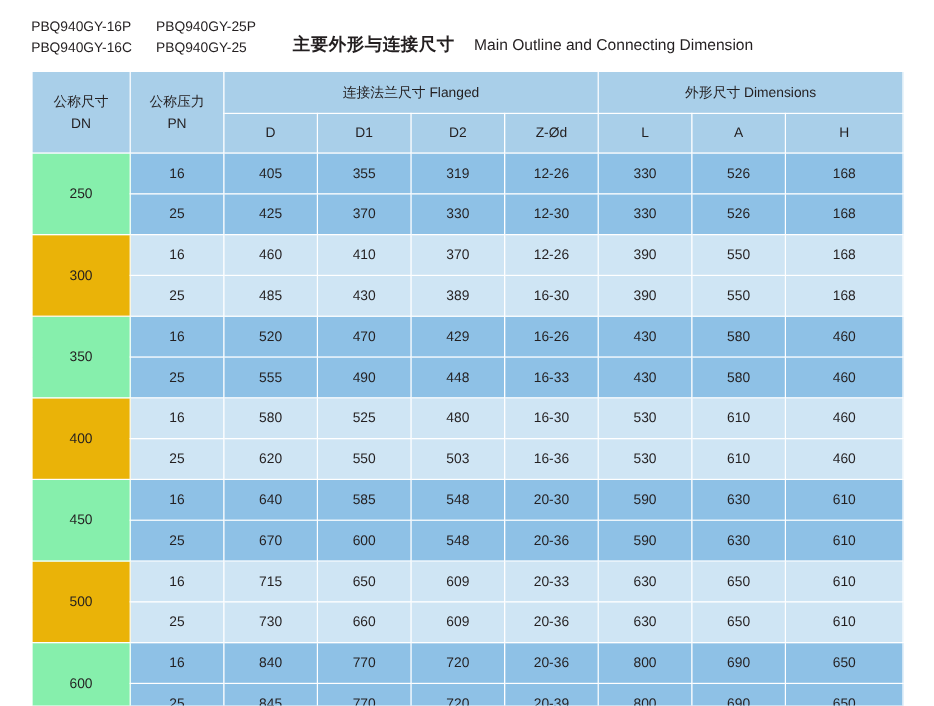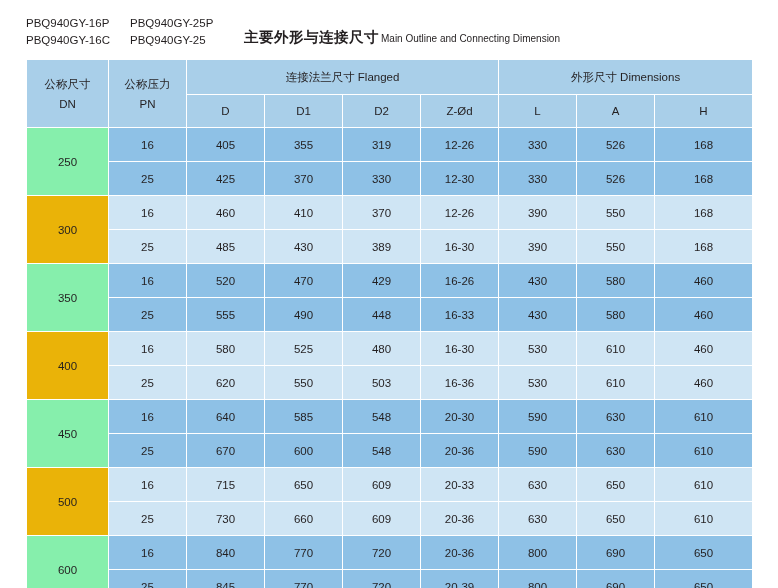--- a/index.html
+++ b/index.html
@@ -48,23 +48,23 @@
     padding-left: 4px;
     padding-top: 14px;
   }
   .title-cn {
     font-size: 14.5px;
     font-weight: bold;
     color: #231f20;
     letter-spacing: 0.5px;
   }
   .title-en {
-    font-size: 10px;
-    color: #231f20;
-    margin-left: 2px;
+    font-size: 13px;
+    color: #231f20;
+    margin-left: 16px;
   }
 
   table.spec {
     border-collapse: collapse;
     width: 726px;
     table-layout: fixed;
   }
   table.spec th, table.spec td {
     border: 1px solid #ffffff;
     text-align: center;

